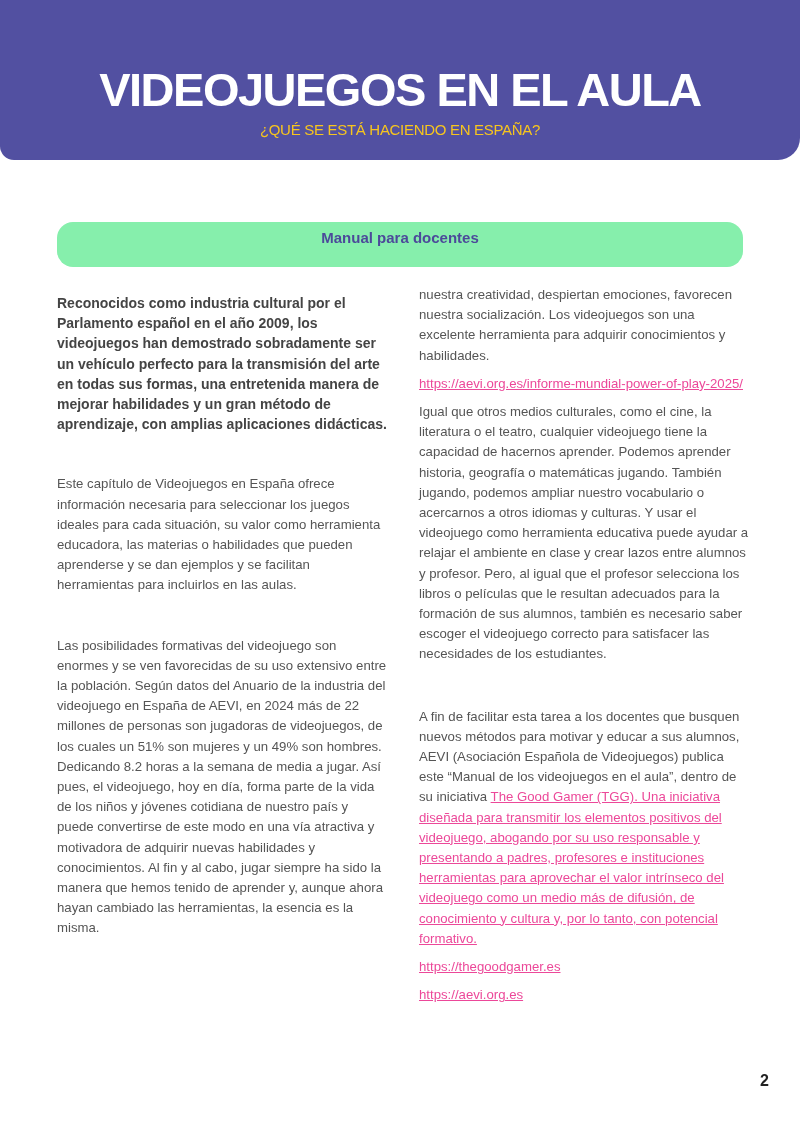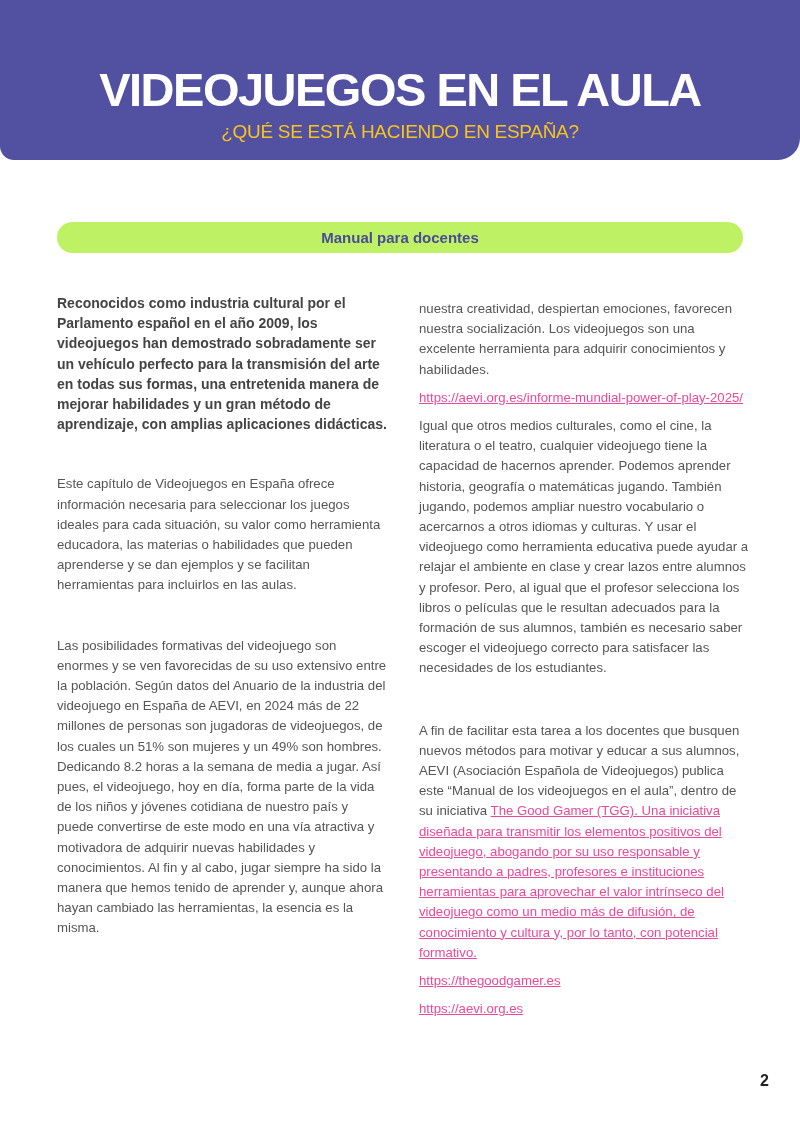--- a/index.html
+++ b/index.html
@@ -11,31 +11,31 @@
       position: absolute; left: 0; top: 0; width: 800px; height: 160px;
       background: #5250a1; border-bottom-right-radius: 22px; border-bottom-left-radius: 14px;
     }
     .title {
       position: absolute; left: 0; width: 800px; top: 64px; text-align: center;
       color: #ffffff; font-weight: bold; font-size: 47px; letter-spacing: -1.5px;
       font-family: "Liberation Sans", sans-serif; line-height: 52px;
     }
     .subtitle {
       position: absolute; left: 0; width: 800px; top: 121px; text-align: center;
-      color: #f7c51e; font-size: 19px; font-weight: normal; letter-spacing: -0.3px;
+      color: #f7c51e; font-size: 15px; font-weight: normal; letter-spacing: -0.3px;
       font-family: "Liberation Sans", sans-serif;
     }
     .section-pill {
-      position: absolute; left: 57px; top: 222px; width: 686px; height: 31px;
-      background: #bef264; border-radius: 16px; text-align: center;
+      position: absolute; left: 57px; top: 222px; width: 686px; height: 45px;
+      background: #86efac; border-radius: 16px; text-align: center;
       line-height: 31px; color: #4c4a9a; font-weight: bold; font-size: 15px;
     }
     .col { position: absolute; width: 330px; color: #555555; font-size: 13.2px; line-height: 20.2px; }
     .col-left { left: 57px; top: 293px; }
-    .col-right { left: 419px; top: 299px; }
+    .col-right { left: 419px; top: 285px; }
     .col p { margin: 0; }
     .lead { color: #444444; font-weight: bold; font-size: 14px; }
     .gap-big { margin-top: 40px !important; }
     .gap-sm { margin-top: 8px !important; }
     .gap-huge { margin-top: 42px !important; }
     a.link { color: #ec4899; text-decoration: underline; }
     .page-num {
       position: absolute; left: 760px; top: 1072px; font-weight: bold; font-size: 16px; color: #222222;
     }
   </style>

